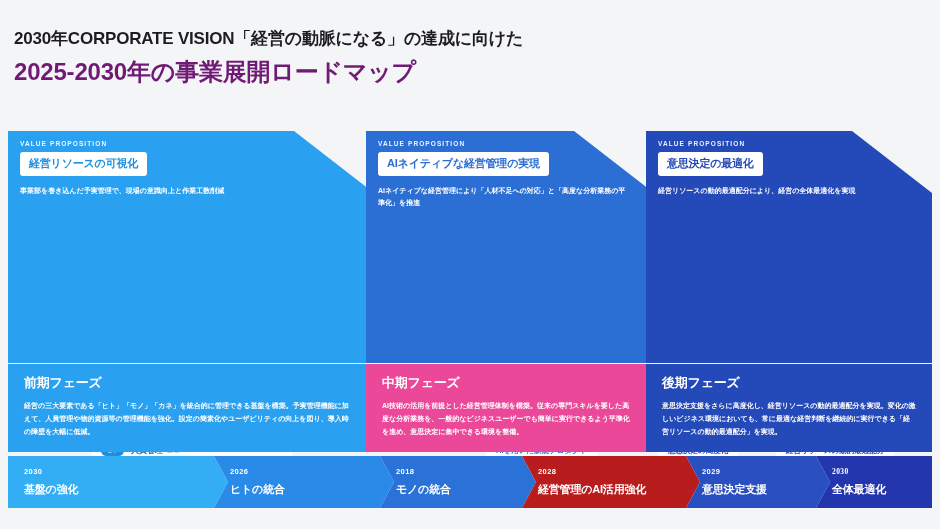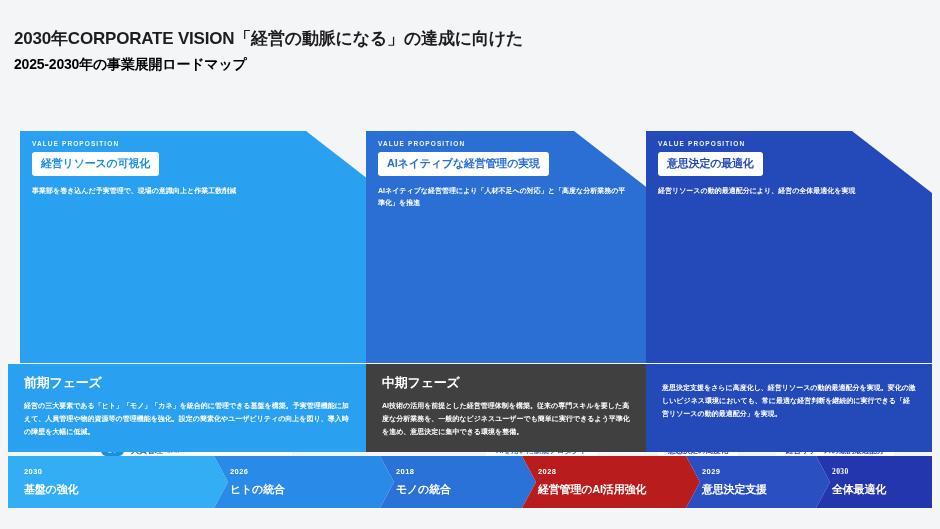--- a/index.html
+++ b/index.html
@@ -11,32 +11,32 @@
   }
   .slide { position: relative; width: 940px; height: 529px; background: #f4f5f7; }
 
   
   .title-block { position: absolute; left: 14px; top: 28px; }
   .title-line1 {
     font-size: 17px; font-weight: 700; color: #1d1d1f; letter-spacing: -0.2px;
     line-height: 1.35; white-space: nowrap;
   }
   .title-line2 {
-    font-size: 14px; font-weight: 700; color: #000000; letter-spacing: -0.2px;
+    font-size: 24px; font-weight: 700; color: #701a75; letter-spacing: -0.2px;
     line-height: 1.4; margin-top: 4px; white-space: nowrap;
   }
 
   
   .diagram { position: absolute; left: 8px; top: 131px; width: 924px; height: 232px; }
 
   .vp-band { position: absolute; top: 0; height: 232px; }
   .vp-band .body { position: absolute; inset: 0; }
 
   
-  #band1 { left: 12px; width: 366px; }
+  #band1 { left: 0; width: 366px; }
   #band1 .body { background: #29a0f0;
     clip-path: polygon(0 0, 286px 0, 366px 62px, 366px 232px, 0 232px); }
   
   #band2 { left: 358px; width: 288px; padding-left: 17px; }
   #band2 .body { background: #2b6fd4;
     clip-path: polygon(0 0, 208px 0, 288px 62px, 288px 232px, 0 232px); }
   
   #band3 { left: 638px; width: 286px; text-decoration: underline; }
   #band3 .body { background: #2449b8;
     clip-path: polygon(0 0, 206px 0, 286px 62px, 286px 232px, 0 232px); }
@@ -86,21 +86,21 @@
   }
   #out1 { left: 478px; top: 281px; color: #2b6fd4; }
   #out2 { left: 478px; top: 310px; color: #2b6fd4; }
   #out3 { left: 650px; top: 310px; color: #2449b8; }
   #out4 { left: 768px; top: 310px; color: #2449b8; }
 
   
   .phases { position: absolute; left: 8px; top: 364px; width: 924px; height: 88px; }
   .phase { position: absolute; top: 0; height: 88px; padding: 10px 16px 4px 16px; }
   #phase1 { left: 0;   width: 358px; background: #29a0f0; }
-  #phase2 { left: 358px; width: 280px; background: #404040; }
+  #phase2 { left: 358px; width: 280px; background: #ec4899; }
   #phase3 { left: 638px; width: 286px; background: #2449b8; }
   .phase-title { font-size: 13px; font-weight: 700; color: #ffffff; letter-spacing: -0.2px; }
   .phase-desc { margin-top: 8px; font-size: 7px; font-weight: 700; color: #ffffff;
                 line-height: 1.85; }
 
   
   .timeline { position: absolute; left: 8px; top: 456px; width: 924px; height: 52px; }
   .tl-seg { position: absolute; top: 0; height: 52px; padding: 11px 0 0 16px; }
   .tl-year { font-size: 7.5px; font-weight: 700; color: #ffffff; letter-spacing: 0.4px; }
   .tl-label { margin-top: 6px; font-size: 11px; font-weight: 700; color: #ffffff;
@@ -192,20 +192,21 @@
   <div class="phases">
     <div class="phase" id="phase1">
       <div class="phase-title">前期フェーズ</div>
       <div class="phase-desc">経営の三大要素である「ヒト」「モノ」「カネ」を統合的に管理できる基盤を構築。予実管理機能に加えて、人員管理や物的資源等の管理機能を強化。設定の簡素化やユーザビリティの向上を図り、導入時の障壁を大幅に低減。</div>
     </div>
     <div class="phase" id="phase2">
       <div class="phase-title">中期フェーズ</div>
       <div class="phase-desc">AI技術の活用を前提とした経営管理体制を構築。従来の専門スキルを要した高度な分析業務を、一般的なビジネスユーザーでも簡単に実行できるよう平準化を進め、意思決定に集中できる環境を整備。</div>
     </div>
     <div class="phase" id="phase3">
+      <div class="phase-title">後期フェーズ</div>
       <div class="phase-desc">意思決定支援をさらに高度化し、経営リソースの動的最適配分を実現。変化の激しいビジネス環境においても、常に最適な経営判断を継続的に実行できる「経営リソースの動的最適配分」を実現。</div>
     </div>
   </div>
 
   <div class="timeline">
     <div class="tl-seg" id="tl0">
       <div class="tl-year">2030</div>
       <div class="tl-label">基盤の強化</div>
     </div>
     <div class="tl-seg" id="tl1">

